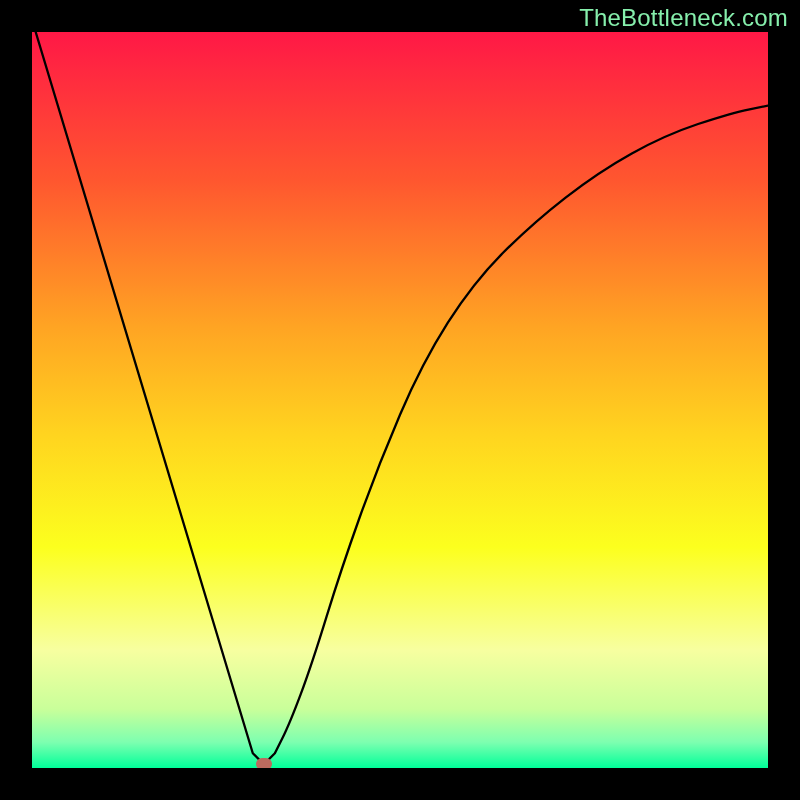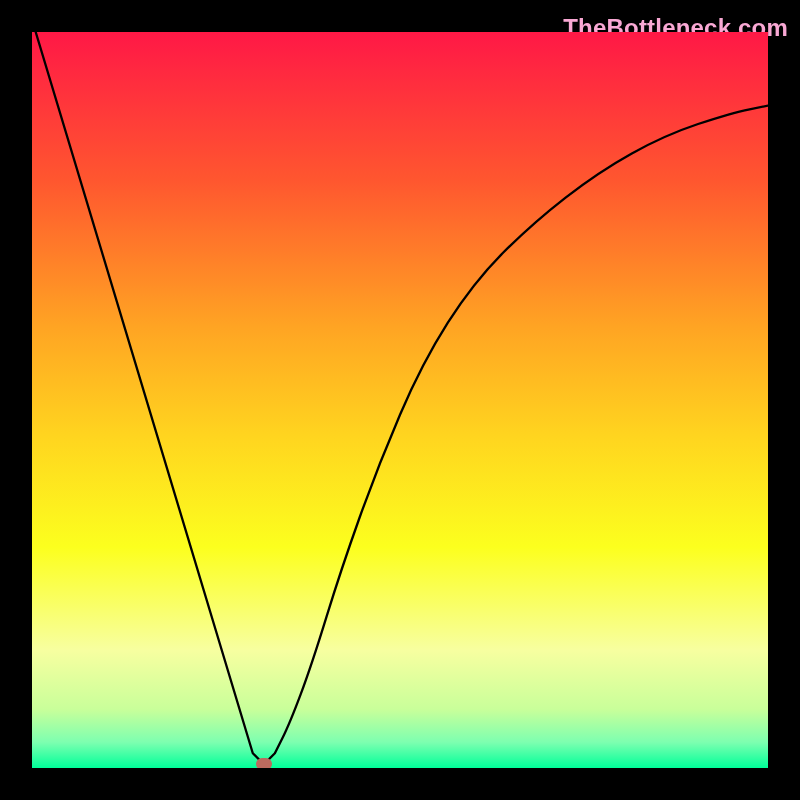--- a/index.html
+++ b/index.html
@@ -27,25 +27,25 @@
   .gradient {
     position: absolute;
     inset: 0;
   }
   .curve-svg {
     position: absolute;
     inset: 0;
   }
   .watermark {
     position: absolute;
-    top: 14px;
+    top: 4px;
     right: 12px;
-    color: #f9a8d4;
+    color: #86efac;
     font-size: 24px;
-    font-weight: 700;
+    font-weight: 400;
     letter-spacing: 0.2px;
     user-select: none;
   }
   .marker {
     position: absolute;
     width: 16px;
     height: 12px;
     border-radius: 6px;
     transform: translate(-50%, -50%);
   }

